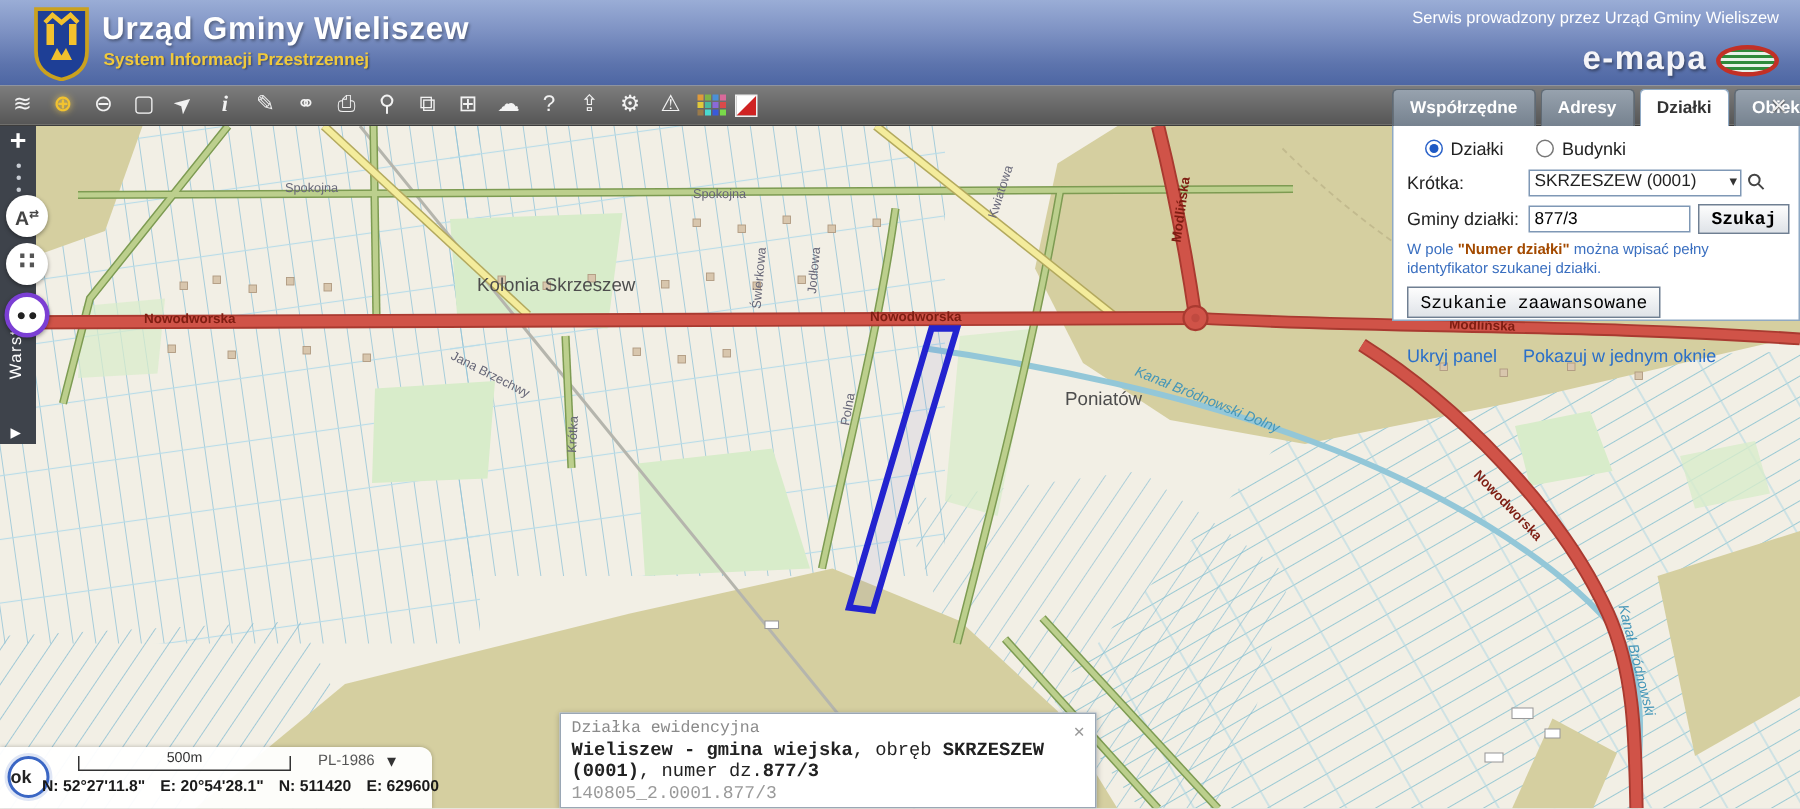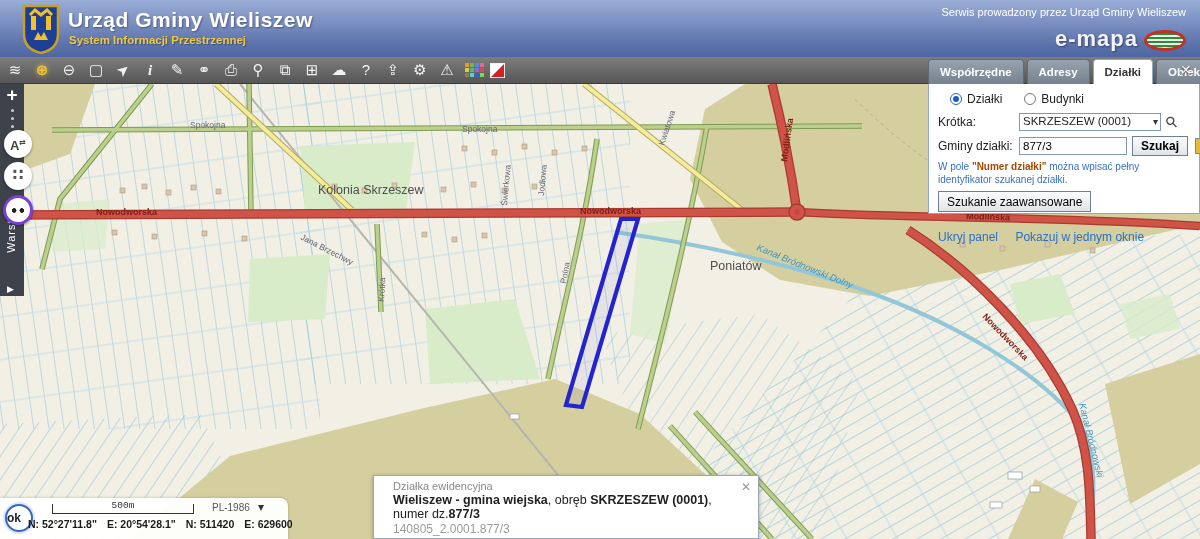--- a/index.html
+++ b/index.html
@@ -59,42 +59,42 @@
   .radio { display:flex; gap:5px; align-items:center; cursor:pointer; }
   .rdot { width:12px; height:12px; border-radius:50%; border:1px solid #777; background:#fff; position:relative; }
   .rdot.on { border-color:#2a62c9; }
   .rdot.on::after { content:""; position:absolute; left:2px; top:2px; width:6px; height:6px; border-radius:50%; background:#1f5ac4; }
   .field-row { display:flex; align-items:center; margin-bottom:5px; gap:5px; }
   .field-label { width:76px; flex:0 0 auto; }
   .select { width:142px; height:18px; border:1px solid #7f98b5; background:#fff; font-size:11.5px; padding:1px 14px 0 3px; position:relative; white-space:nowrap; cursor:pointer; }
   .select .chev { position:absolute; right:2px; top:2px; font-size:10px; color:#333; }
   .mag { font-size:15px; color:#444; transform:rotate(-45deg); cursor:pointer; line-height:14px; }
   .tinput { width:108px; height:18px; border:1px solid #7f98b5; font-size:11.5px; padding:0 3px; font-family:inherit; }
-  .btn { height:20px; border:1px solid #6f7f92; background:linear-gradient(180deg,#fdfdfd,#dfe3e8); font-size:12px; font-weight:bold; padding:0 8px; cursor:pointer; font-family:Liberation Sans, sans-serif; }
+  .btn { height:20px; border:1px solid #6f7f92; background:linear-gradient(180deg,#fdfdfd,#dfe3e8); font-size:12px; font-weight:bold; padding:0 8px; cursor:pointer; font-family:Liberation Mono, monospace; }
   .bars { display:flex; gap:2px; margin-left:2px; }
   .bars i { width:7px; height:16px; border:1px solid #888; }
   .hint { font-size:10px; color:#3a6fc0; margin:1px 0 5px 0; line-height:1.25; }
   .hint b { color:#a34a00; }
   .adv-btn { font-weight:normal; font-size:12px; height:21px; }
   .links-row { margin-top:18px; font-size:12px; }
   .links-row a { color:#2a6fc9; text-decoration:none; cursor:pointer; margin-right:14px; }
 
   
-  .popup { position:absolute; left:373px; top:475px; width:386px; height:64px; background:#fff; border:1px solid #9aa7b5; box-shadow:0 1px 4px rgba(0,0,0,.3); padding:4px 19px; font-size:12px; }
+  .popup { position:absolute; left:373px; top:475px; width:358px; height:64px; background:#fff; border:1px solid #9aa7b5; box-shadow:0 1px 4px rgba(0,0,0,.3); padding:4px 7px; font-size:12px;font-family:Liberation Mono, monospace; }
   .popup .ptype { color:#8a8a8a; font-size:11px; }
   .popup .pclose { position:absolute; right:7px; top:4px; color:#999; font-size:12px; font-weight:bold; cursor:pointer; }
   .popup .pmain { color:#222; font-size:12.5px; margin-top:1px; }
   .popup .pid { color:#9a9a9a; margin-top:1px; }
   .popup .plinks { margin-top:2px; display:flex; align-items:center; gap:14px; }
   .popup .plus { color:#3aa23a; font-size:14px; cursor:pointer; }
 
   
   .statusbar { position:absolute; left:0; top:498px; width:288px; height:41px; background:rgba(255,255,255,.95); border-radius:0 8px 0 0; box-shadow:0 0 3px rgba(0,0,0,.25); }
   .ok-btn { position:absolute; left:5px; top:6px; width:28px; height:28px; border-radius:50%; background:#fff; border:2px solid #3a66c4; box-shadow:0 0 0 2px #dfe6f5; text-align:left; line-height:25px; font-size:12px; font-weight:bold; color:#222; cursor:pointer; }
-  .scalebar { position:absolute; left:52px; top:6px; width:142px; height:10px; border-bottom:1px solid #333; border-left:1px solid #333; border-right:1px solid #333;font-family:Liberation Mono, monospace; }
+  .scalebar { position:absolute; left:52px; top:6px; width:142px; height:10px; border-bottom:1px solid #333; border-left:1px solid #333; border-right:1px solid #333; }
   .scalebar span { position:absolute; left:0; right:0; top:-4px; text-align:center; font-size:9.5px; color:#333; background:transparent; }
   .crs { position:absolute; left:212px; top:4px; font-size:10px; color:#555; cursor:pointer; }
   .crs-chev { position:absolute; left:258px; top:2px; font-size:12px; color:#333; font-weight:bold; cursor:pointer; }
   .coords { position:absolute; left:28px; top:20px; width:256px; font-size:10.5px; font-weight:bold; color:#1a1a1a; display:flex; gap:10px; white-space:nowrap; }
 
   svg text { font-family:"Liberation Sans","DejaVu Sans",sans-serif; }
   .place-label { font-size:12.5px; fill:#4d4d4d; }
   .road-red-label { font-size:9px; fill:#7e1d12; font-weight:bold; }
   .road-min-label { font-size:8.5px; fill:#667; }
   .water-label { font-size:9.5px; fill:#4596b8; font-style:italic; }

